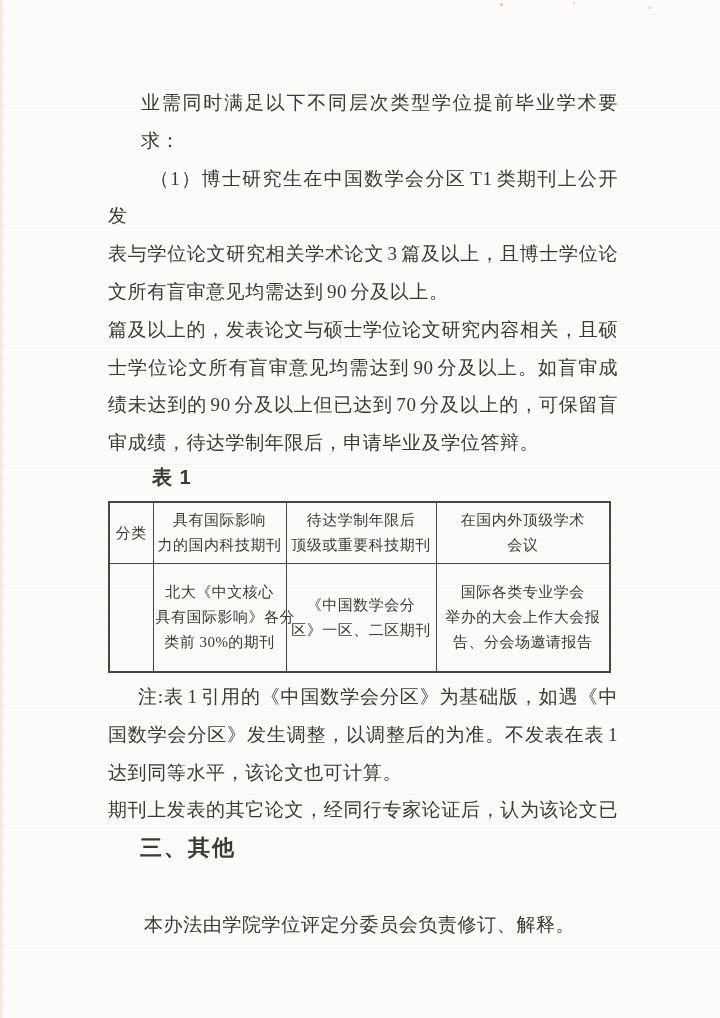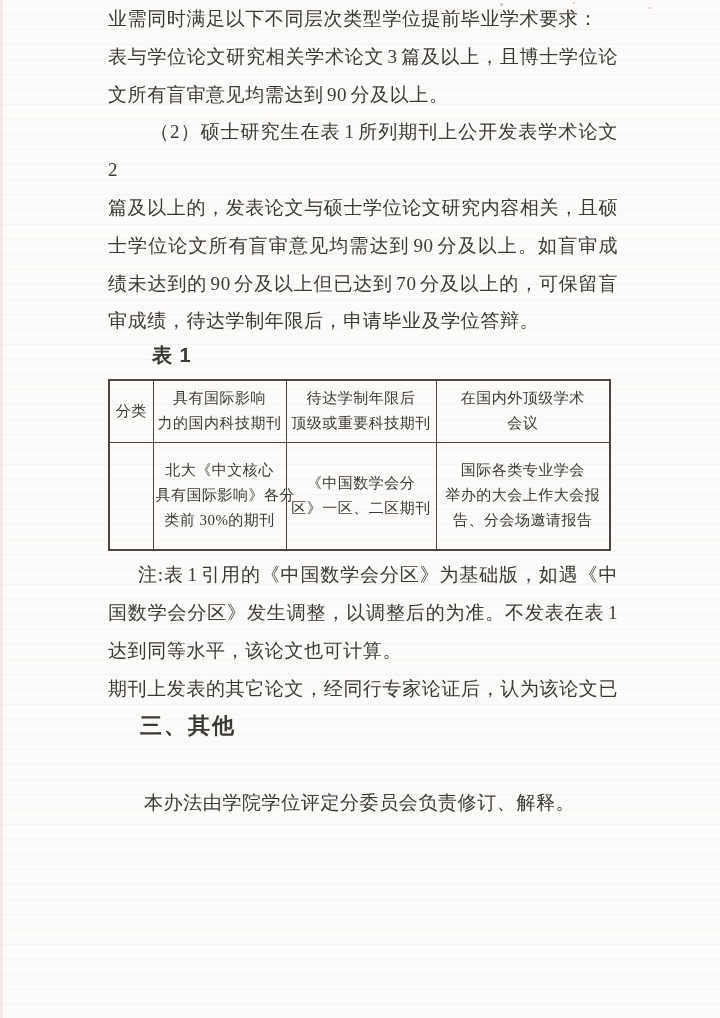--- a/index.html
+++ b/index.html
@@ -38,21 +38,21 @@
   .ln{
     font-size:19px;line-height:37.8px;
     letter-spacing:0.6px;word-spacing:-2px;
     text-align:justify;text-align-last:justify;
     word-break:break-all;
   }
   .ln.end{text-align-last:left;}
   .ind2{text-indent:42px;}
   .ind15{text-indent:30px;}
   .ind18{text-indent:36px;margin-top:39px;}
-  .para.intro{}
+  .para.intro{padding-top:84px;margin-left:33px;}
 
   .table-label{
     margin:0 0 0 44px;height:30px;line-height:30px;
     font-family:"Liberation Sans","DejaVu Sans",sans-serif;
     font-weight:700;font-size:20px;letter-spacing:1px;
   }
   table.t1{
     margin-top:9px;border-collapse:collapse;table-layout:fixed;
     width:501px;
     border:2px solid var(--table-border);
@@ -85,26 +85,26 @@
   <div class="speck s2"></div>
   <div class="speck s3"></div>
 
   <div class="content">
 
     <div class="para intro">
       <div class="ln end">业需同时满足以下不同层次类型学位提前毕业学术要求：</div>
     </div>
 
     <div class="para">
+      <div class="ln ind2">（1）博士研究生在中国数学会分区 T1 类期刊上公开发</div>
       <div class="ln">表与学位论文研究相关学术论文 3 篇及以上，且博士学位论</div>
       <div class="ln end">文所有盲审意见均需达到 90 分及以上。</div>
     </div>
 
     <div class="para">
-      <div class="ln ind2">（2）硕士研究生在表 1 所列期刊上公开发表学术论文 2</div>
       <div class="ln">篇及以上的，发表论文与硕士学位论文研究内容相关，且硕</div>
       <div class="ln">士学位论文所有盲审意见均需达到 90 分及以上。如盲审成</div>
       <div class="ln">绩未达到的 90 分及以上但已达到 70 分及以上的，可保留盲</div>
       <div class="ln end">审成绩，待达学制年限后，申请毕业及学位答辩。</div>
     </div>
 
     <div class="table-label">表 1</div>
 
     <table class="t1">
       <colgroup>

